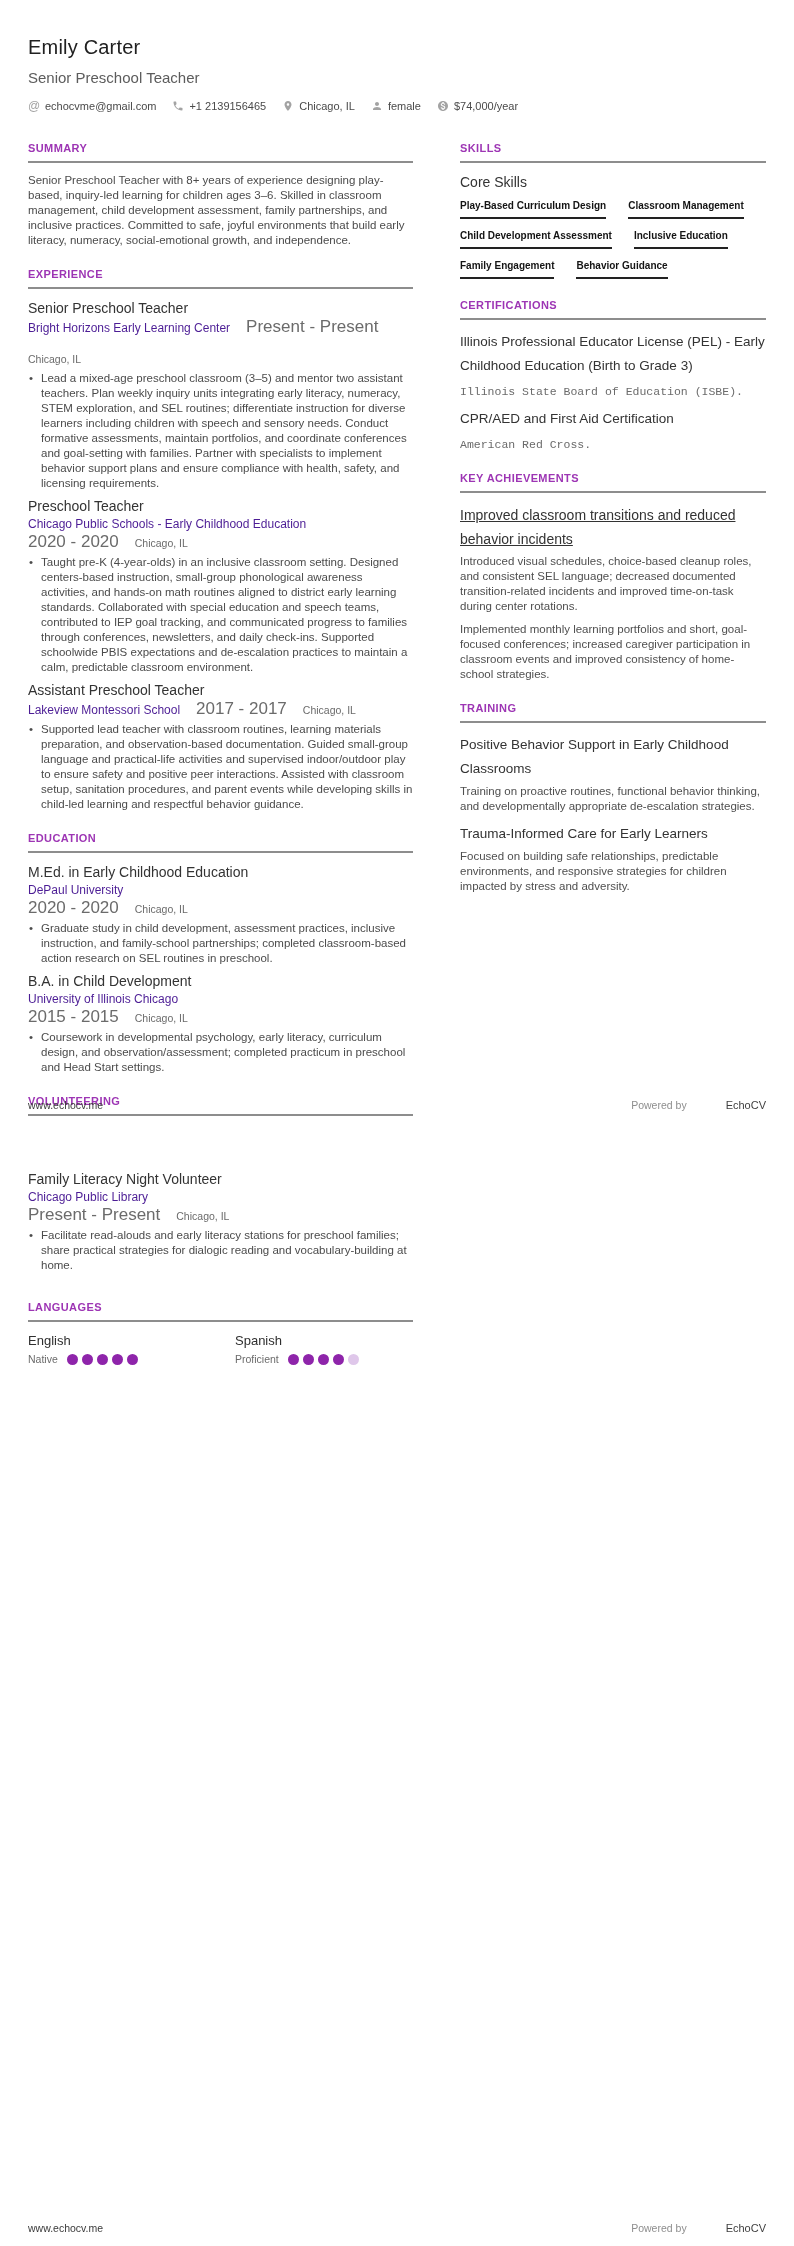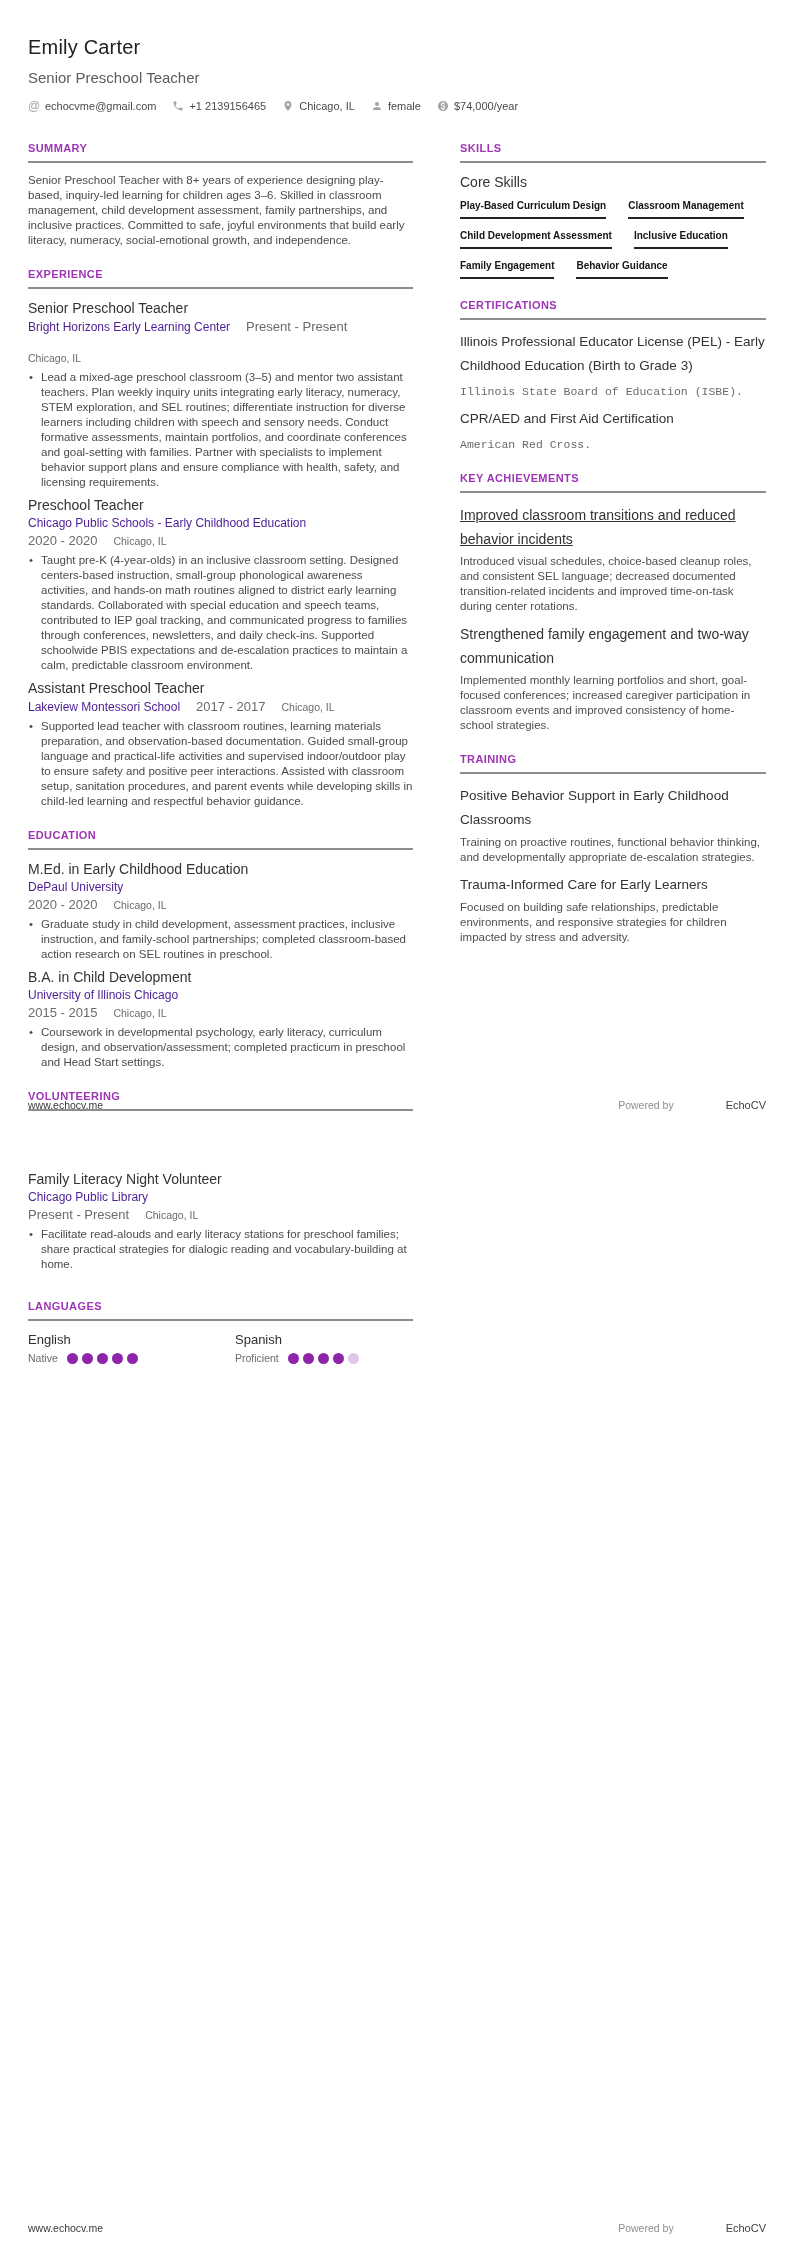--- a/index.html
+++ b/index.html
@@ -36,21 +36,21 @@
   }
 
   .body-text { font-size: 11.5px; line-height: 15px; color: #4b4b4b; }
 
   
   .entry { margin-top: 6px; }
   .entry:first-of-type { margin-top: 0; }
   .entry-title { font-size: 14px; line-height: 18px; font-weight: 500; color: #333333; }
   .meta-row { margin-top: 2px; display: flex; align-items: baseline; gap: 16px; flex-wrap: wrap; }
   .company { font-size: 12px; line-height: 15px; color: #4c1d95; }
-  .dates { font-size: 13px; line-height: 15px; color: #6b6b6b; }
+  .dates { font-size: 17px; line-height: 15px; color: #6b6b6b; }
   .loc { font-size: 10.5px; line-height: 15px; color: #6b6b6b; }
   .bullets { margin-top: 4px; }
   .bullet { position: relative; padding-left: 13px; font-size: 11.5px; line-height: 15px; color: #4b4b4b; }
   .bullet::before { content: "•"; position: absolute; left: 1px; top: 0; color: #4b4b4b; }
 
   
   .skills-group-title { font-size: 14px; line-height: 18px; font-weight: 500; color: #333; }
   .tags { margin-top: 8px; display: flex; flex-wrap: wrap; column-gap: 22px; row-gap: 10px; }
   .tag {
     font-size: 10px; line-height: 13px; font-weight: 700; color: #141414;
@@ -75,21 +75,21 @@
   .dot-filled { background: #8e24aa; }
   .dot-empty { background: #dfc7ea; }
 
   
   .footer {
     position: absolute; left: 28px; right: 28px; bottom: 10px;
     display: flex; justify-content: space-between; align-items: baseline;
   }
   .footer-site { font-size: 10.5px; color: #3a3a3a; text-decoration: none; }
   .powered { font-size: 10.5px; color: #8e8e8e; }
-  .brand { font-size: 11px; color: #3f3f3f; margin-left: 20px; padding-left: 32px; }
+  .brand { font-size: 11px; color: #3f3f3f; margin-left: 7px; padding-left: 32px; }
 </style>
 </head>
 <body>
 
 <div class="page">
   <div class="page-inner">
 
     <div>
       <div class="name">Emily Carter</div>
       <div class="headline">Senior Preschool Teacher</div>
@@ -249,21 +249,20 @@
           </div>
         </div>
 
         <div class="sec">
           <div class="sec-head">KEY ACHIEVEMENTS</div>
           <div class="r-entry">
             <div class="r-title" style="font-size:14px;text-decoration:underline;">Improved classroom transitions and reduced behavior incidents</div>
             <div class="r-text">Introduced visual schedules, choice-based cleanup roles, and consistent SEL language; decreased documented transition-related incidents and improved time-on-task during center rotations.</div>
           </div>
           <div class="r-entry">
-            <div class="r-title" style="font-size:14px;">Strengthened family engagement and two-way communication</div>
             <div class="r-text">Implemented monthly learning portfolios and short, goal-focused conferences; increased caregiver participation in classroom events and improved consistency of home-school strategies.</div>
           </div>
         </div>
 
         <div class="sec">
           <div class="sec-head">TRAINING</div>
           <div class="r-entry">
             <div class="r-title">Positive Behavior Support in Early Childhood Classrooms</div>
             <div class="r-text">Training on proactive routines, functional behavior thinking, and developmentally appropriate de-escalation strategies.</div>
           </div>

